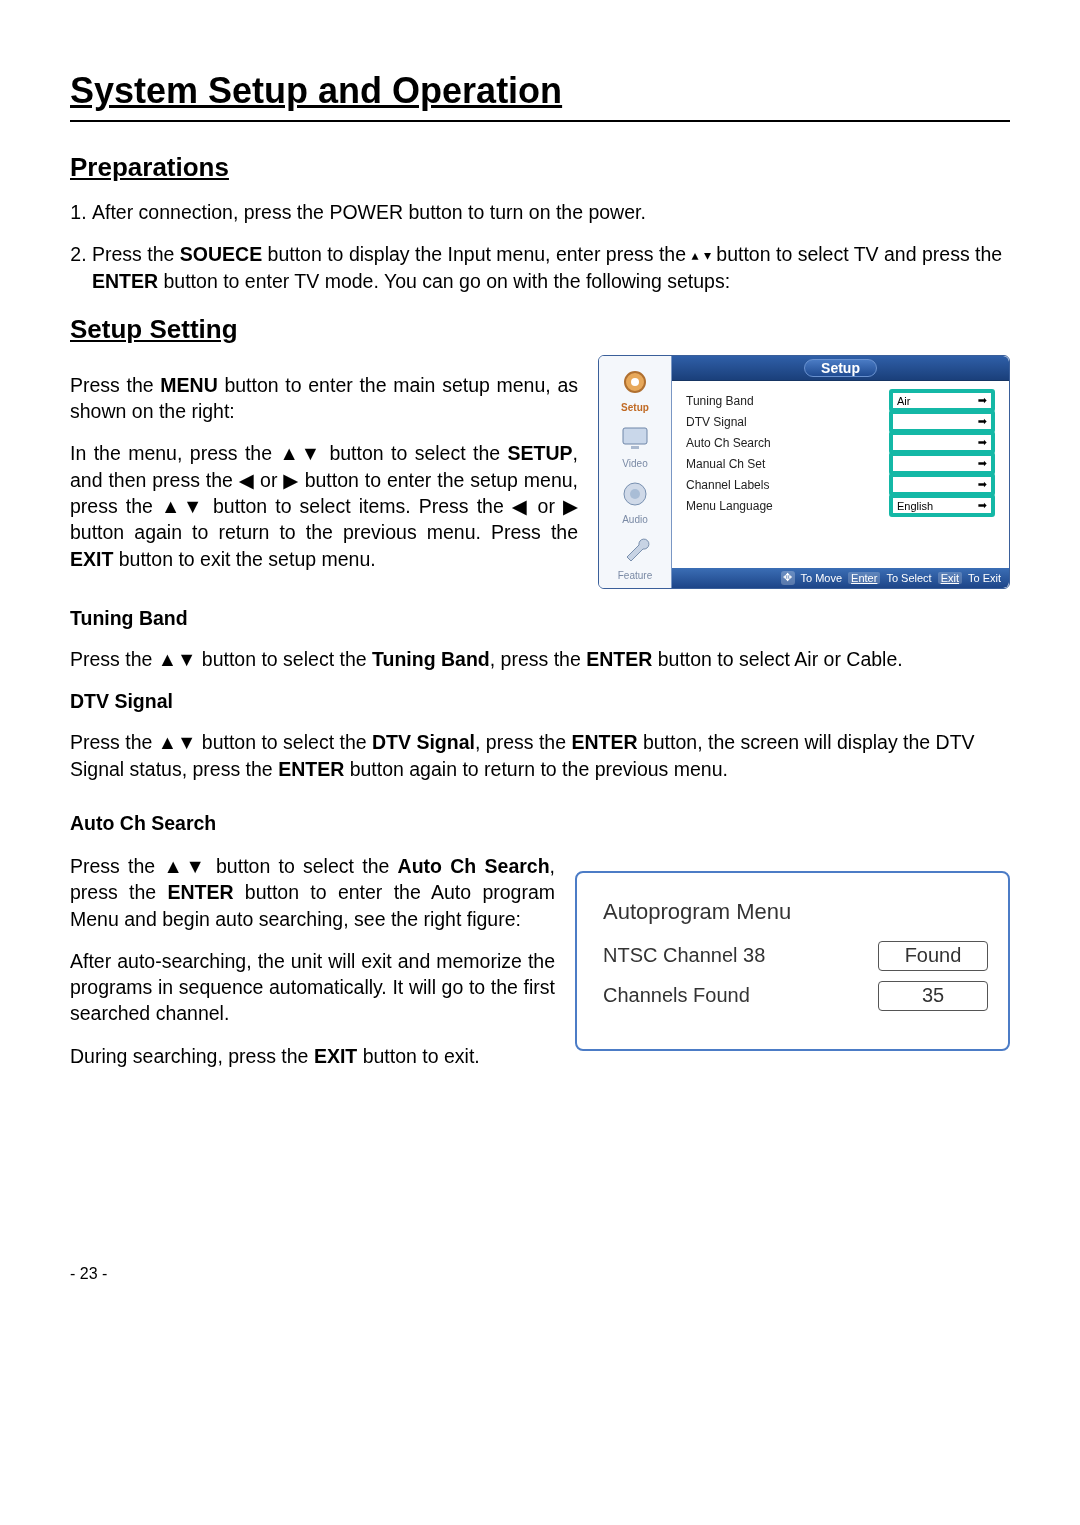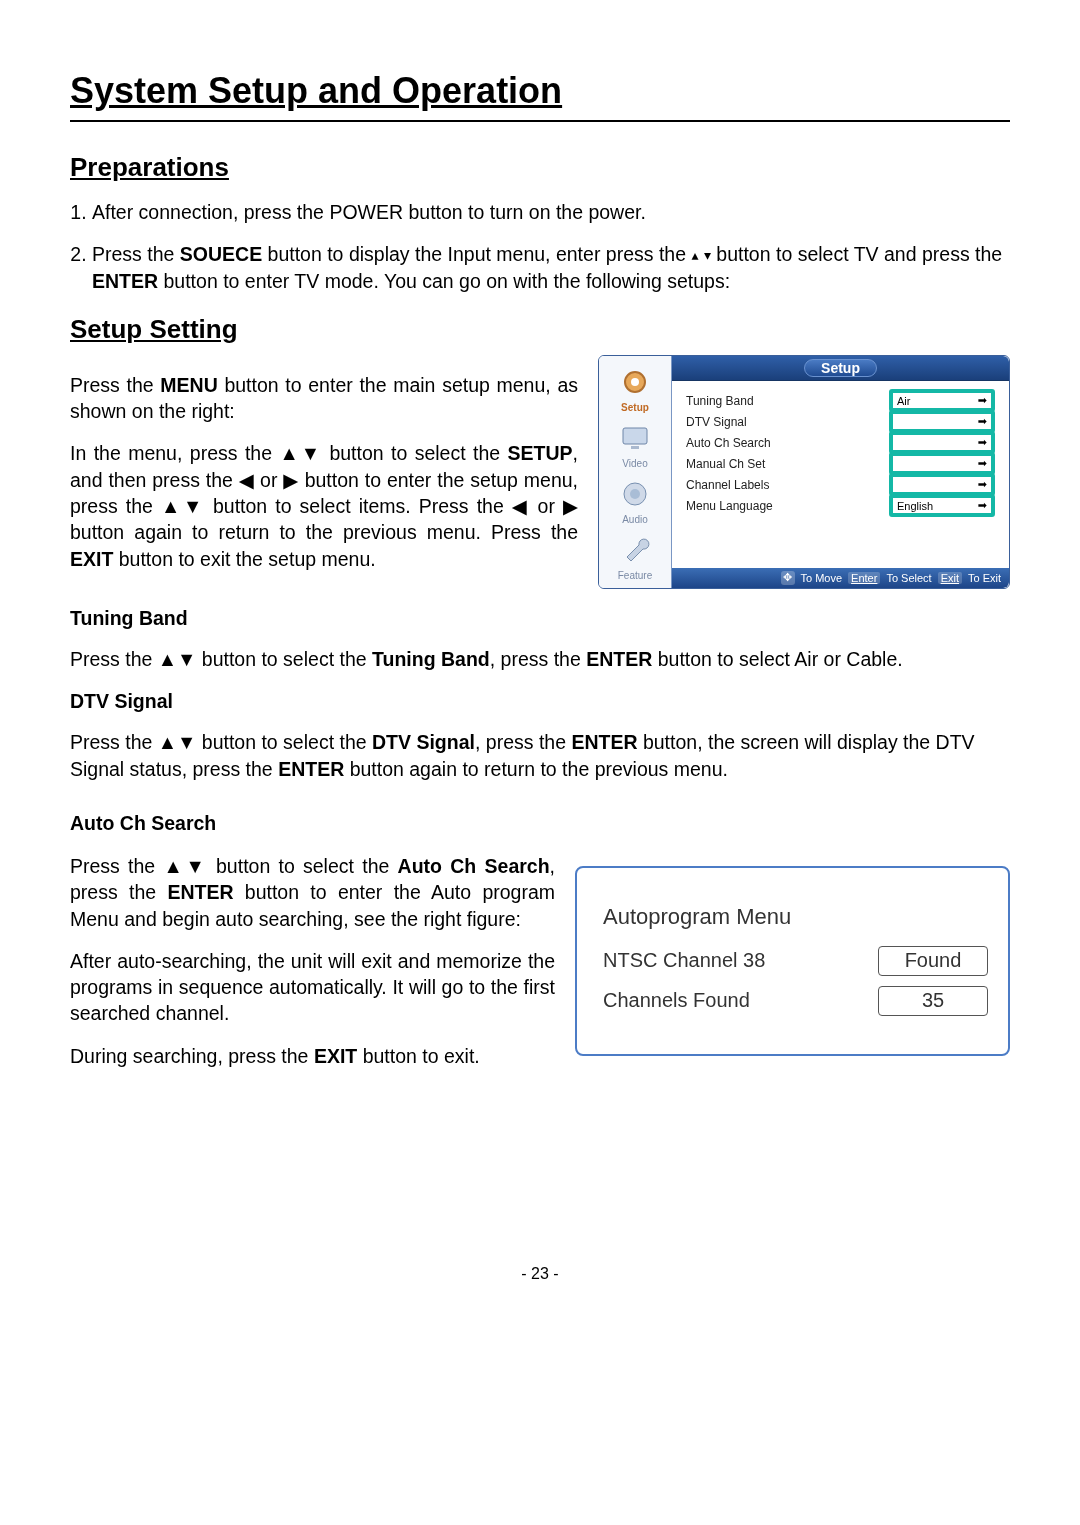--- a/index.html
+++ b/index.html
@@ -170,21 +170,21 @@
     width: 14px; height: 14px;
     display:inline-flex;align-items:center;justify-content:center;
     background: rgba(255,255,255,0.25); border-radius:3px;
   }
 
   
   .osd-auto {
     width: 385px;
     border: 2px solid #4c7cc6;
     border-radius: 8px;
-    padding: 36px 20px 28px 26px;
+    padding: 26px 20px 28px 26px;
     font-size: 20px;
     color: #333;
   }
   .osd-auto .atitle {
     font-size: 22px;
     margin-bottom: 16px;
   }
   .osd-auto .arow {
     display: flex;
     align-items: center;
@@ -220,21 +220,21 @@
     position: absolute; left:0; top:0; bottom:0;
     background: #888; opacity: .0; 
   }
 
   .subhead {
     font-weight: bold;
     font-size: 19.5px;
     margin: 18px 0 2px 0;
   }
   .page-num {
-    text-align: center;
+    text-align: left;
     font-size: 16px;
     margin-top: 180px;
   }
 </style>
 </head>
 <body>
 
 <div class="page">
   <h1 class="title">System Setup and Operation</h1>
   <hr class="underline-rule">

